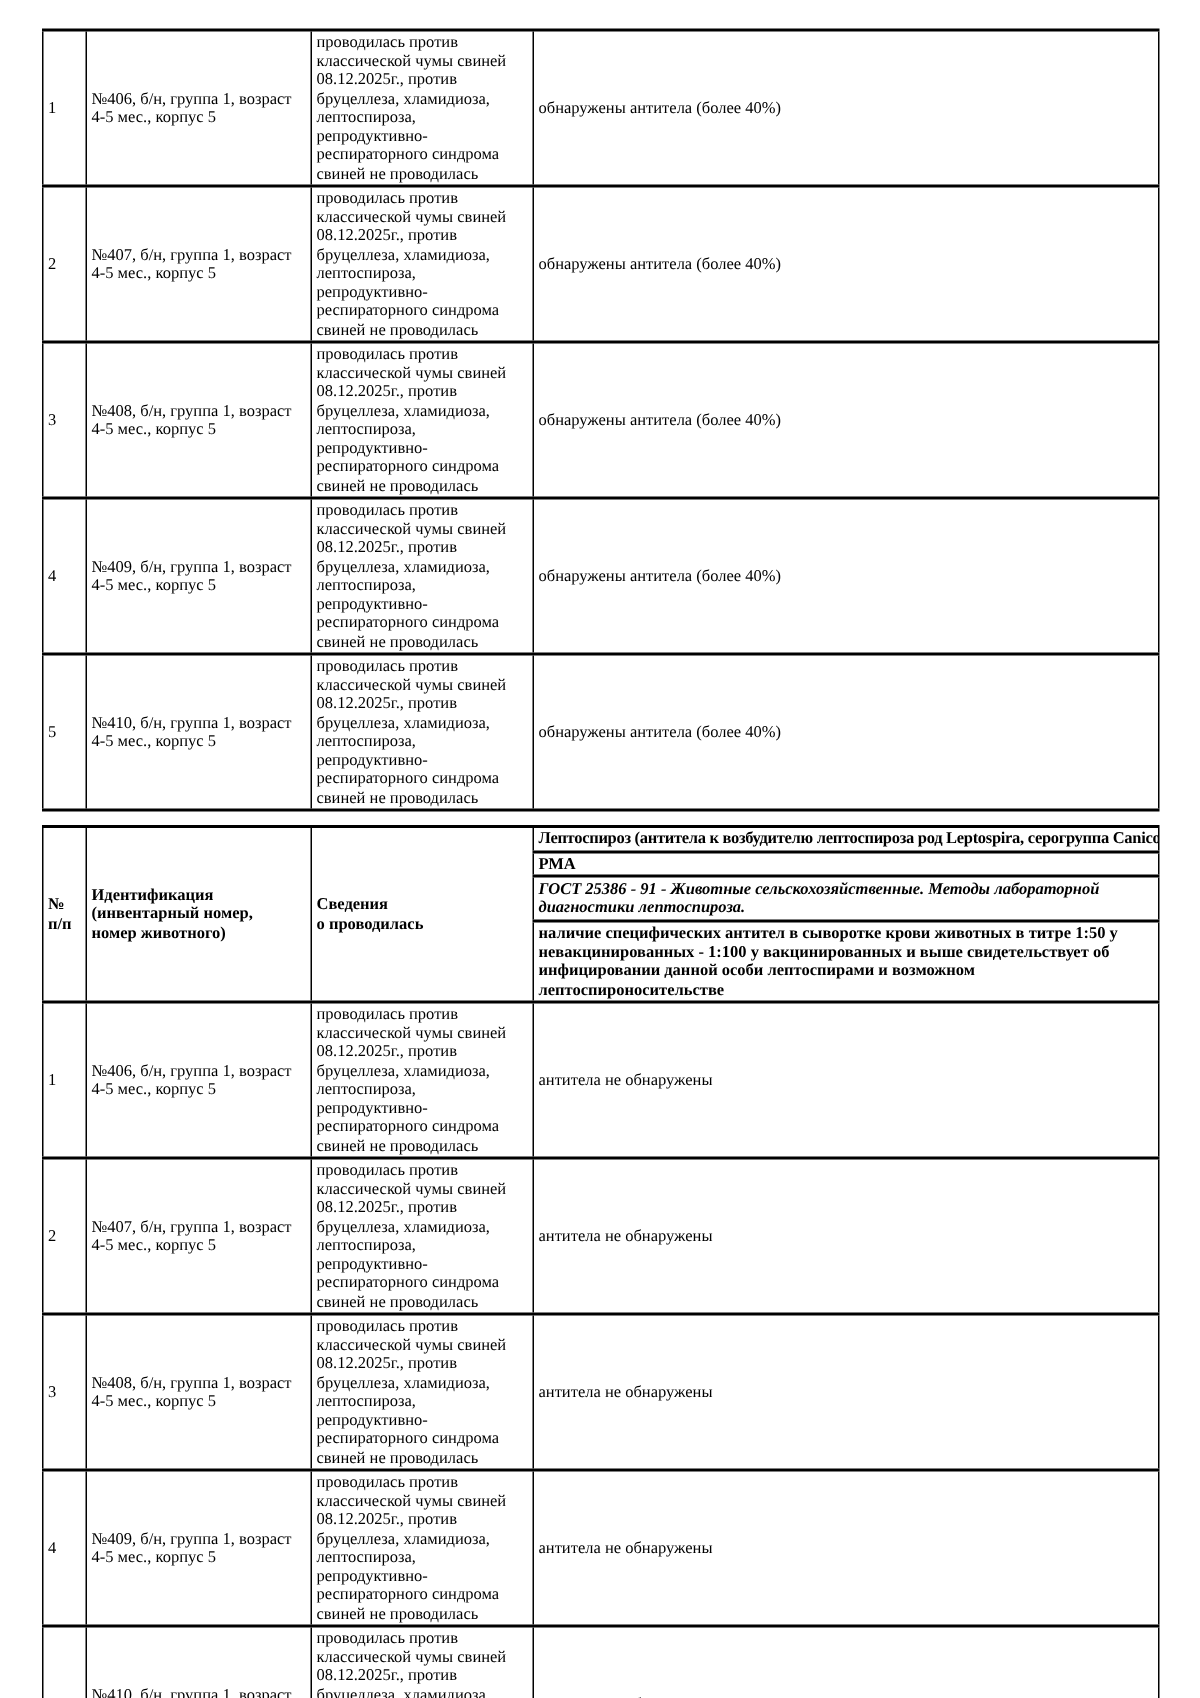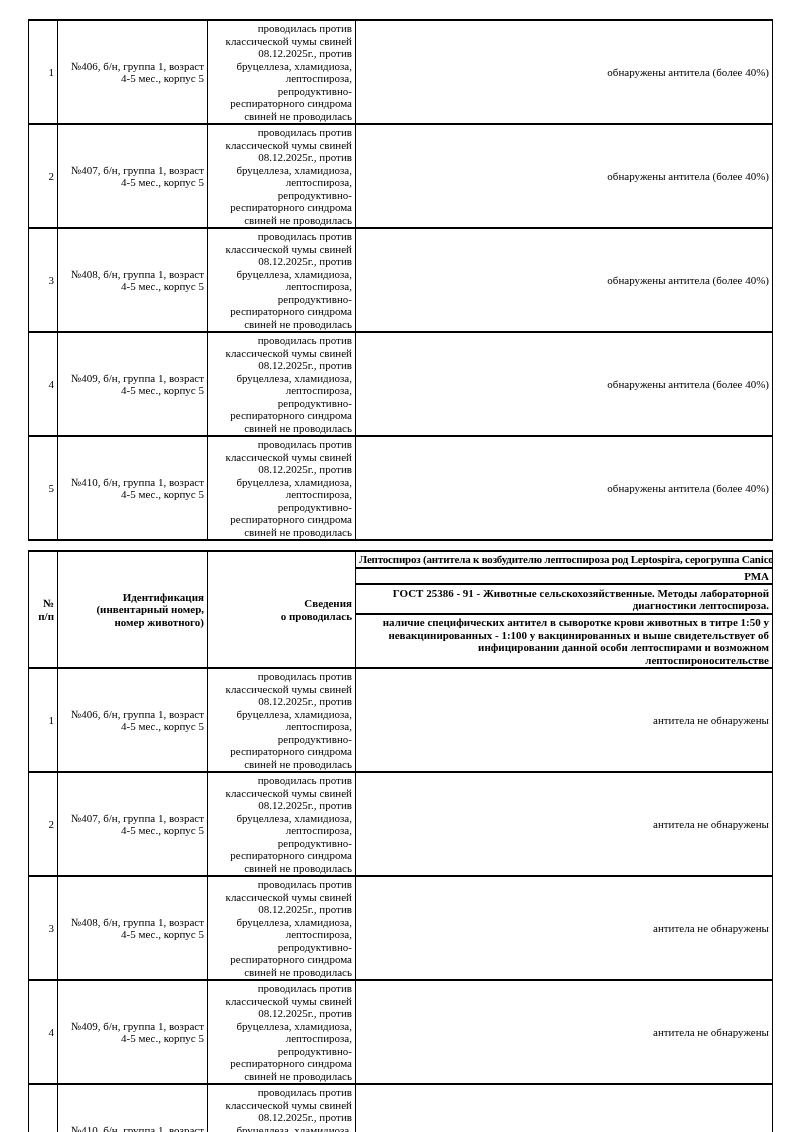--- a/index.html
+++ b/index.html
@@ -20,39 +20,39 @@
   }
   table.doc {
     border-collapse: collapse;
     table-layout: fixed;
     width: 744px;
   }
   table.doc td {
     border: 1px solid #000000;
     border-top-width: 2px;
     border-bottom-width: 2px;
-    text-align: right;
+    text-align: left;
     vertical-align: middle;
     font-size: 11px;
     line-height: 12.5px;
     padding: 1px 3px;
     box-sizing: border-box;
     overflow: hidden;
   }
   col.c-num  { width: 29px; }
   col.c-id   { width: 150px; }
   col.c-vacc { width: 148px; }
   col.c-res  { width: 417px; }
 
   tr.body-row { height: 89px; }
 
   td.hd { font-weight: bold; white-space: pre-line; }
   tr.sub-row-1 { height: 14px; }
   tr.sub-row-2 { height: 15px; margin-left: 30px; }
-  tr.sub-row-3 { height: 30px; }
+  tr.sub-row-3 { height: 30px; font-style: italic; }
   tr.sub-row-4 { height: 40px; padding-left: 26px; }
   td.one-line {
     white-space: nowrap;
     font-size: 10.5px;
     letter-spacing: -0.2px;
   }
 
   .gap-a { height: 9px; }
 </style>
 </head>

